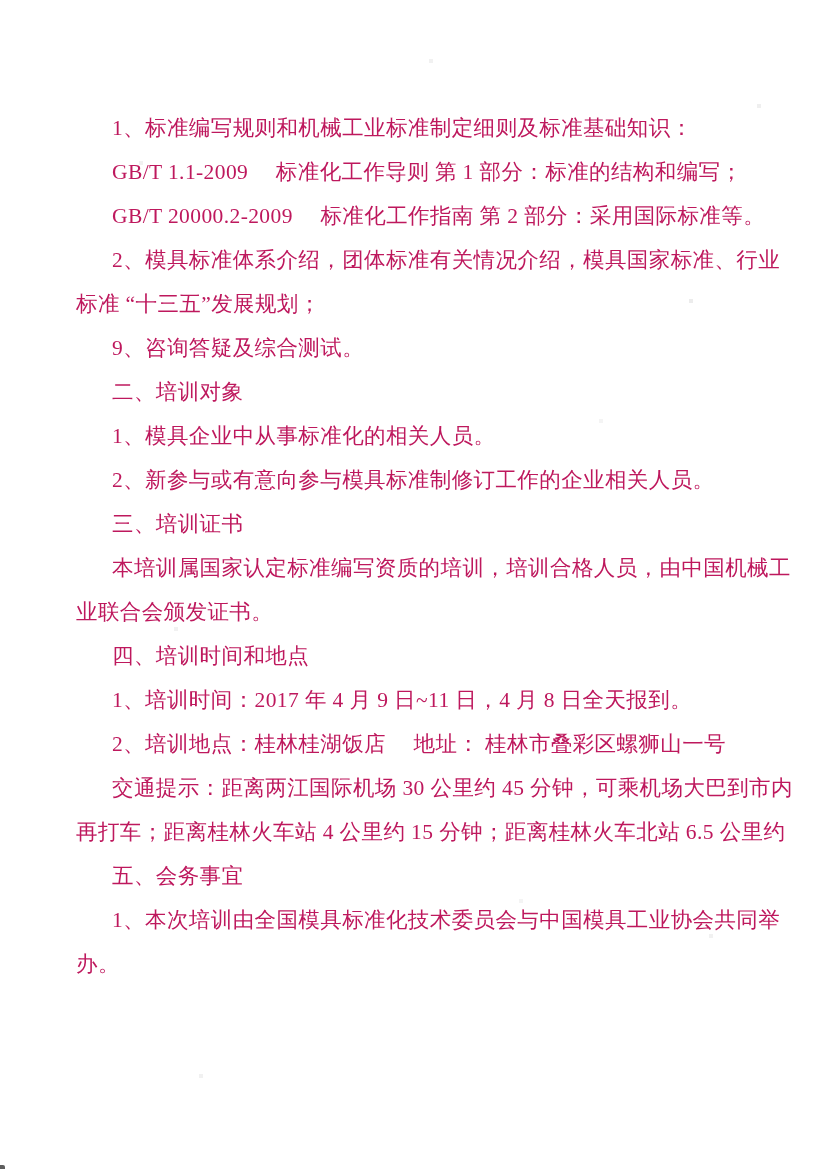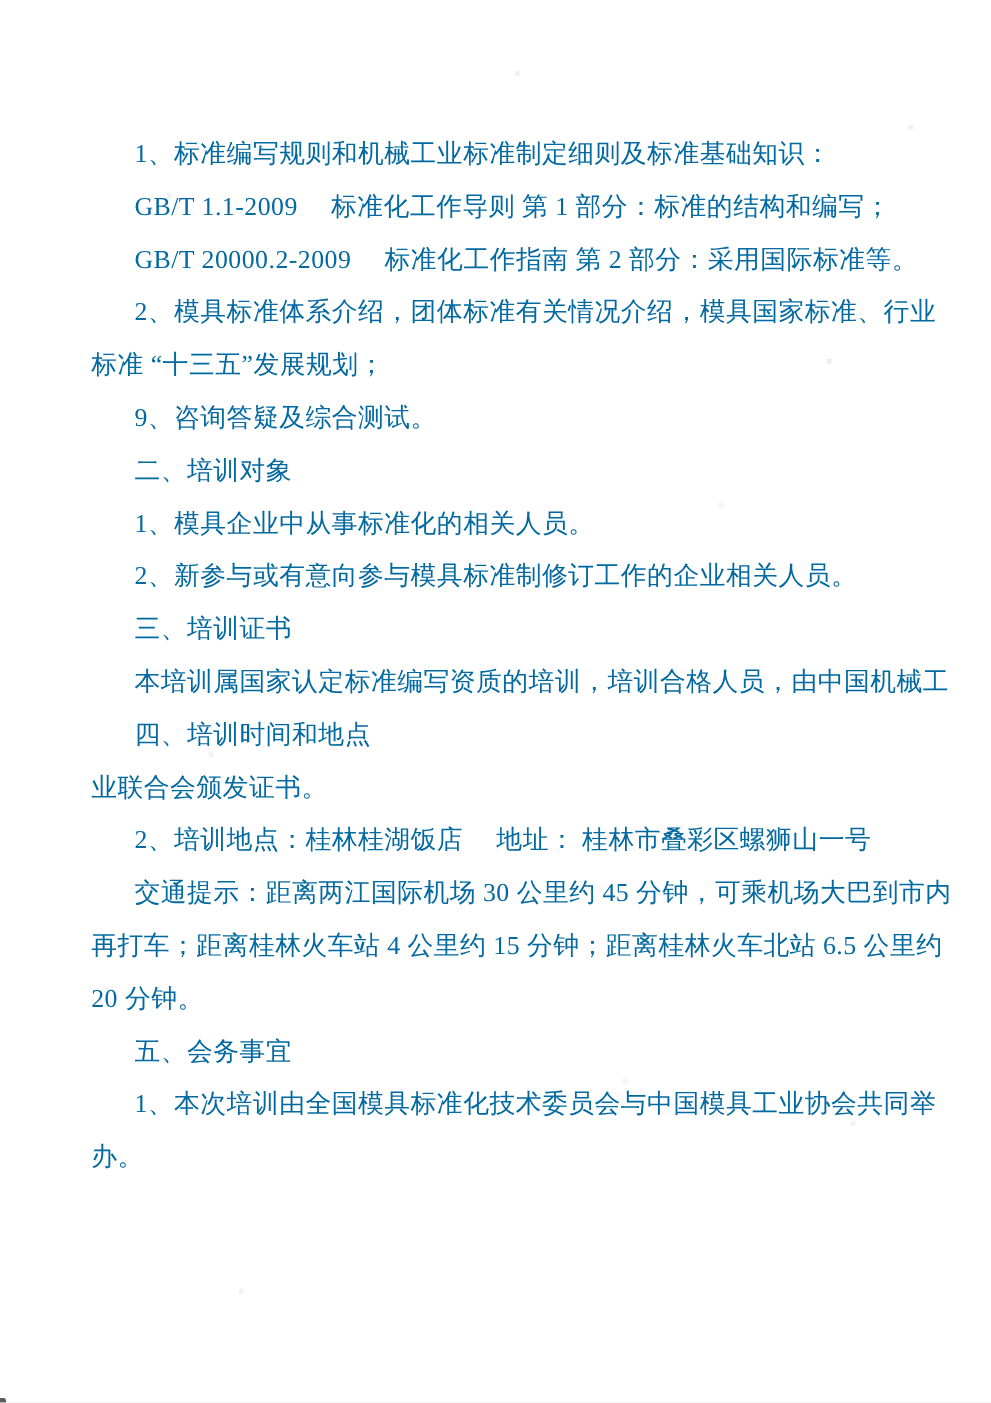--- a/index.html
+++ b/index.html
@@ -18,21 +18,21 @@
   .textblock {
     position: absolute;
     top: 106px;
     left: 0;
     right: 0;
   }
   .line {
     font-size: 21.5px;
     line-height: 44px;
     height: 44px;
-    color: #0369a1;
+    color: #be185d;
     padding-left: 76px;
     padding-right: 56px;
     white-space: pre;
     letter-spacing: 0.4px;
     font-weight: 500;
   }
   .line.indent {
     padding-left: 112px;
   }
   
@@ -73,24 +73,24 @@
       <div class="line indent">GB/T 1.1-2009　 标准化工作导则 第 1 部分：标准的结构和编写；</div>
       <div class="line indent">GB/T 20000.2-2009　 标准化工作指南 第 2 部分：采用国际标准等。</div>
       <div class="line indent">2、模具标准体系介绍，团体标准有关情况介绍，模具国家标准、行业</div>
       <div class="line">标准 “十三五”发展规划；</div>
       <div class="line indent">9、咨询答疑及综合测试。</div>
       <div class="line indent">二、培训对象</div>
       <div class="line indent">1、模具企业中从事标准化的相关人员。</div>
       <div class="line indent">2、新参与或有意向参与模具标准制修订工作的企业相关人员。</div>
       <div class="line indent">三、培训证书</div>
       <div class="line indent">本培训属国家认定标准编写资质的培训，培训合格人员，由中国机械工</div>
+      <div class="line">业联合会颁发证书。</div>
       <div class="line indent">四、培训时间和地点</div>
-      <div class="line">业联合会颁发证书。</div>
+      <div class="line indent">1、培训时间：2017 年 4 月 9 日~11 日，4 月 8 日全天报到。</div>
       <div class="line indent">2、培训地点：桂林桂湖饭店　 地址： 桂林市叠彩区螺狮山一号</div>
       <div class="line indent">交通提示：距离两江国际机场 30 公里约 45 分钟，可乘机场大巴到市内</div>
       <div class="line">再打车；距离桂林火车站 4 公里约 15 分钟；距离桂林火车北站 6.5 公里约</div>
-      <div class="line">20 分钟。</div>
       <div class="line indent">五、会务事宜</div>
       <div class="line indent">1、本次培训由全国模具标准化技术委员会与中国模具工业协会共同举</div>
       <div class="line">办。</div>
     </div>
   <div class="corner-mark"></div>
 </div>
 
 </body></html>

